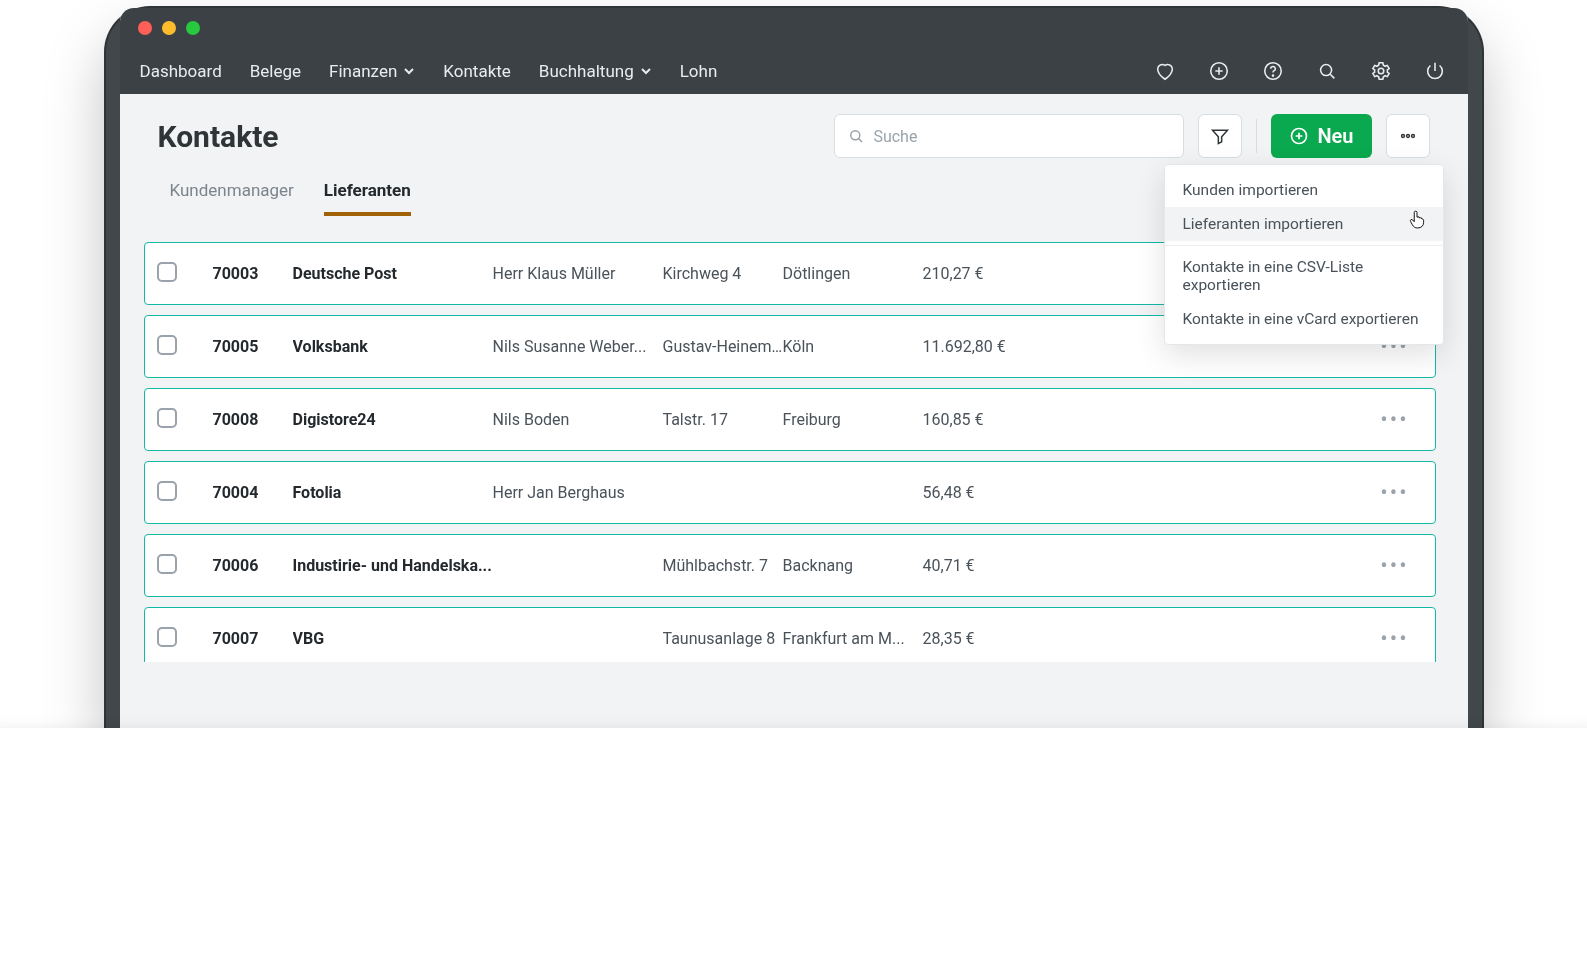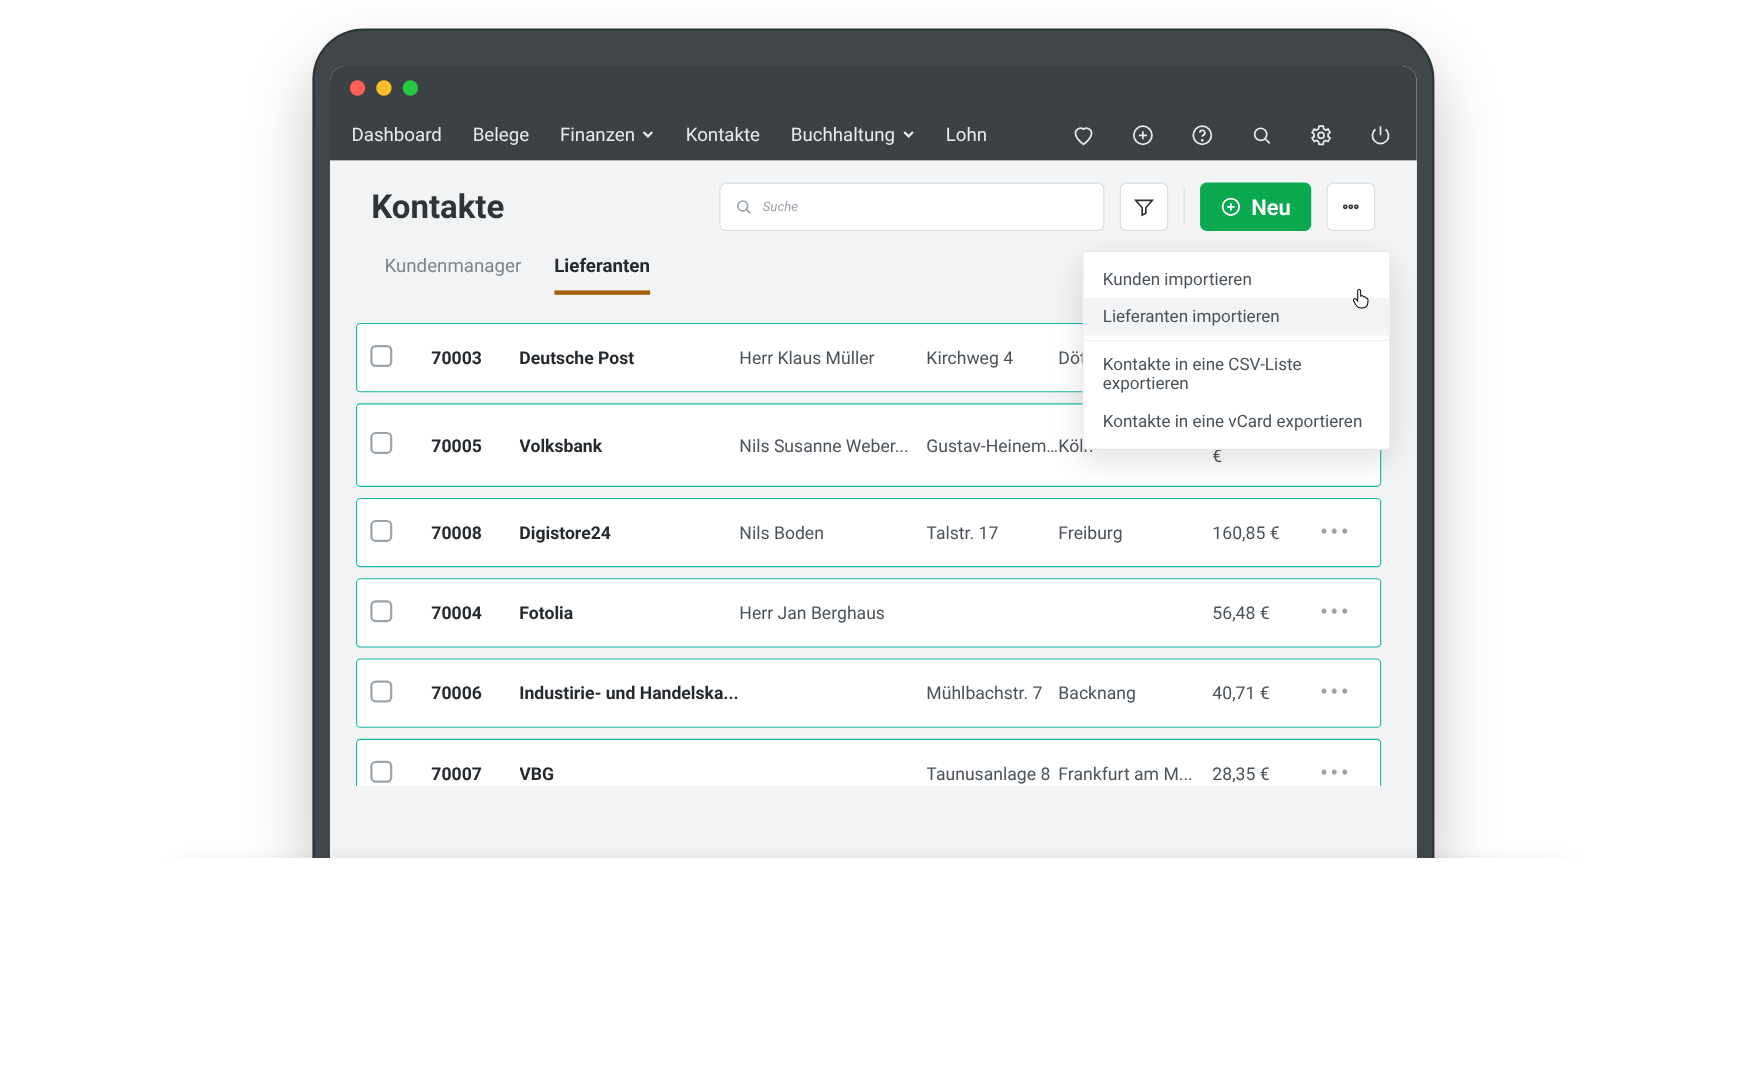--- a/index.html
+++ b/index.html
@@ -1,26 +1,25 @@
 <!DOCTYPE html>
 <html><head>
 <meta charset="utf-8">
 <style>
   * { box-sizing: border-box; margin: 0; padding: 0; font-family: -apple-system, BlinkMacSystemFont, "Segoe UI", Roboto, sans-serif; }
   body { background: #fff; display: flex; justify-content: center; padding-top: 8px; }
 
   
   .laptop {
-    width: 1016px;
+    width: 1376px;
     border-radius: 44px 44px 0 0;
     background: #41474b;
-    padding: 32px 14px 0 14px;
+    padding: 0 14px 0 14px;
     position: relative;
     box-shadow: 0 0 0 2px #2f3437, 0 30px 60px rgba(0,0,0,.25);
-    margin-top: 20px;
   }
   .laptop::after{
     content:"";
     position:absolute; left:-120px; right:-120px; bottom:-38px; height:38px;
     background:linear-gradient(#5c6366,#3a4043 55%,#23272a);
     border-radius:0 0 60px 60px/0 0 38px 38px;
     box-shadow:0 14px 24px rgba(0,0,0,.35);
   }
   .notch-bottom{
     position:absolute; bottom:-38px; left:50%; transform:translateX(-50%);
@@ -77,21 +76,21 @@
   .search-box{
     flex:0 0 350px;
     height:44px;
     background:#fff;
     border:1px solid #d8dde1;
     border-radius:6px;
     display:flex; align-items:center;
     padding:0 12px; gap:8px;
     color:#9aa3ab;
   }
-  .search-box input{ border:none; outline:none; font-size:12px; flex:1; color:#1d4ed8;font-style:italic;}
+  .search-box input{ border:none; outline:none; font-size:16px; flex:1; color:#1d4ed8;}
   .search-box input::placeholder{color:#9aa3ab;}
 
   .sq-btn{
     width:44px;height:44px;border:1px solid #d8dde1;border-radius:6px;
     background:#fff;display:flex;align-items:center;justify-content:center;cursor:pointer;
   }
   .sq-btn svg{width:20px;height:20px;stroke:#2f3437;stroke-width:1.8;fill:none;}
 
   .divider{width:1px;height:34px;background:#d8dde1;}
 
@@ -139,21 +138,21 @@
   .row .amt{ padding-right:14px; color:#4a525a;}
   .chk{
     width:20px;height:20px;border:2px solid #9aa3ab;border-radius:5px;display:inline-block;cursor:pointer;
   }
   .ell{ white-space:nowrap; overflow:hidden; text-overflow:ellipsis;}
   .row-more{ color:#9aa3ab; font-size:22px; letter-spacing:2px; cursor:pointer; text-align:center;}
 
   
   .popover{
     position:absolute;
-    top:168px; right:24px;
+    top:156px; right:24px;
     width:280px;
     background:#fff;
     border:1px solid #e4e7ea;
     border-radius:4px;
     box-shadow:0 10px 30px rgba(0,0,0,.12);
     padding:8px 0;
     font-size:15.5px; color:#4a525a;
     z-index:10;
   }
   .popover .item{ padding:8px 18px; cursor:pointer;}

